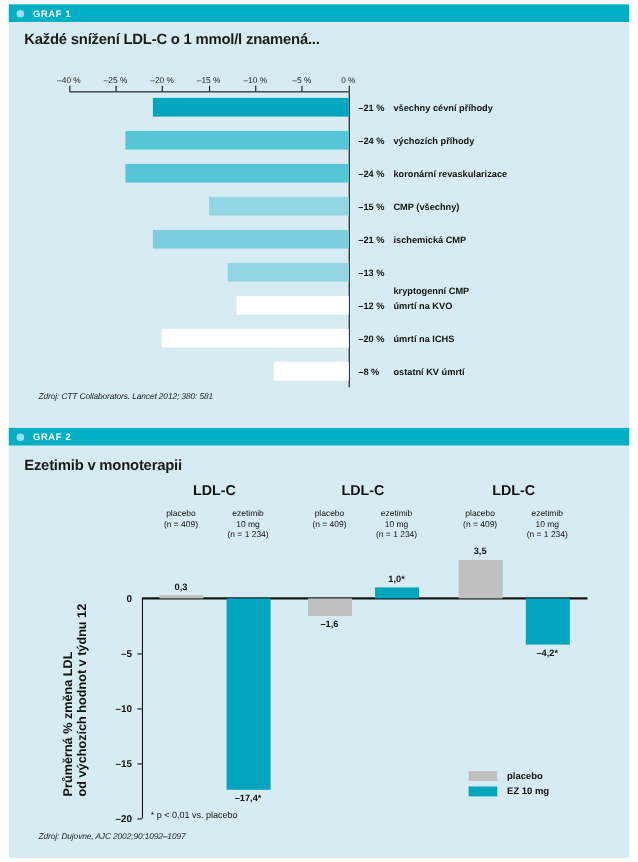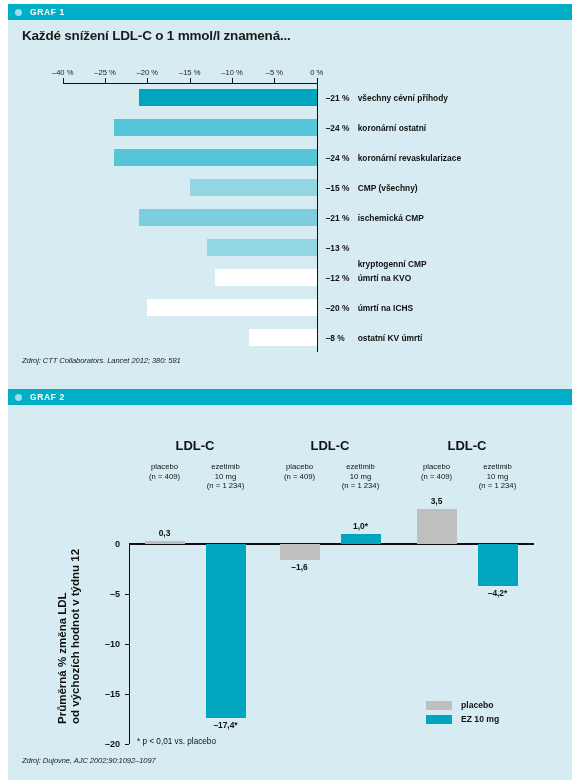--- a/index.html
+++ b/index.html
@@ -40,21 +40,21 @@
   .card-title {
     position: absolute; left: 14px;
     font-weight: bold; color: #1b1b1b;
     font-size: 13.5px; letter-spacing: -0.2px;
   }
   .card-subtitle {
     position: absolute; left: 14px;
     color: #2b2b2b; font-size: 10.5px;
   }
   .card-source {
-    position: absolute; left: 14px;
+    position: absolute; left: 27px;
     font-style: italic; font-size: 7.6px; color: #222;
     letter-spacing: -0.1px;
   }
 
   
   #chart1-plot { position: absolute; left: 0; top: 0; width: 564px; height: 372px; }
   .ax1-tick-label {
     position: absolute; font-size: 7.6px; color: #1b1b1b;
     transform: translateX(-50%); white-space: nowrap;
   }
@@ -134,21 +134,21 @@
         <div class="ax1-tick-mark" style="left: 266.367px; top: 74px; height: 5px;"></div>
         <div class="ax1-tick-label" style="left: 308.7px; top: 64px;">0 %</div>
         <div class="ax1-tick-mark" style="left: 308.7px; top: 74px; height: 5px;"></div>
         <div class="ax1-topline" style="left: 54.7px; top: 79px; width: 254px;"></div>
         <div class="ax1-zeroline" style="left: 308.7px; top: 79px; height: 269px;"></div>
         <div class="bar1" style="left: 130.9px; top: 85px; width: 177.8px; background: rgb(0, 166, 189);"></div>
         <div class="bar1-val" style="left: 317.7px; top: 89px;">–21 %</div>
         <div class="bar1-cat" style="left: 349.7px; top: 89px;">všechny cévní příhody</div>
         <div class="bar1" style="left: 105.5px; top: 115px; width: 203.2px; background: rgb(86, 197, 216);"></div>
         <div class="bar1-val" style="left: 317.7px; top: 119px;">–24 %</div>
-        <div class="bar1-cat" style="left: 349.7px; top: 119px;">koronární ostatní</div>
+        <div class="bar1-cat" style="left: 349.7px; top: 119px;">výchozích příhody</div>
         <div class="bar1" style="left: 105.5px; top: 145px; width: 203.2px; background: rgb(86, 197, 216);"></div>
         <div class="bar1-val" style="left: 317.7px; top: 149px;">–24 %</div>
         <div class="bar1-cat" style="left: 349.7px; top: 149px;">koronární revaskularizace</div>
         <div class="bar1" style="left: 181.7px; top: 175px; width: 127px; background: rgb(147, 214, 227);"></div>
         <div class="bar1-val" style="left: 317.7px; top: 179px;">–15 %</div>
         <div class="bar1-cat" style="left: 349.7px; top: 179px;">CMP (všechny)</div>
         <div class="bar1" style="left: 130.9px; top: 205px; width: 177.8px; background: rgb(124, 206, 223);"></div>
         <div class="bar1-val" style="left: 317.7px; top: 209px;">–21 %</div>
         <div class="bar1-cat" style="left: 349.7px; top: 209px;">ischemická CMP</div>
         <div class="bar1" style="left: 198.633px; top: 235px; width: 110.067px; background: rgb(147, 214, 227);"></div>
@@ -168,20 +168,21 @@
     <div class="card-source" style="top:352px;">Zdroj: CTT Collaborators. Lancet 2012; 380: 581</div>
   </div>
 
   <div class="card" id="card-graf2">
 
     <div class="card-header">
       <span class="hdr-bullet"></span>
       <span class="hdr-label">GRAF 2</span>
     </div>
 
+    <div class="card-title" style="top:26px;">Ezetimib v monoterapii</div>
 
     <div id="chart2-plot">
         <div class="grp-title" style="left: 187px; top: 49px;">LDL-C</div>
         <div class="grp-title" style="left: 322px; top: 49px;">LDL-C</div>
         <div class="grp-title" style="left: 459px; top: 49px;">LDL-C</div>
         <div class="col-head" style="left: 156.5px; top: 73px;">
           <div>placebo</div>
           <div>(n = 409)</div>
         </div>
         <div class="col-head" style="left: 217.5px; top: 73px;">

